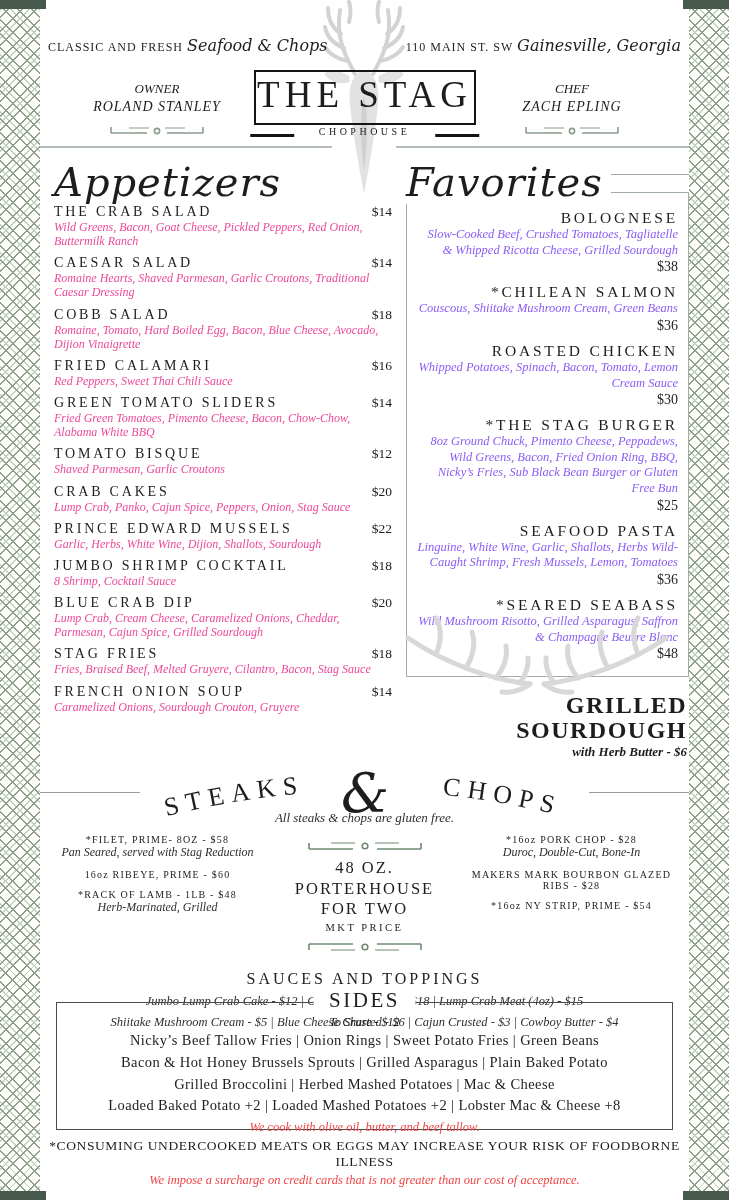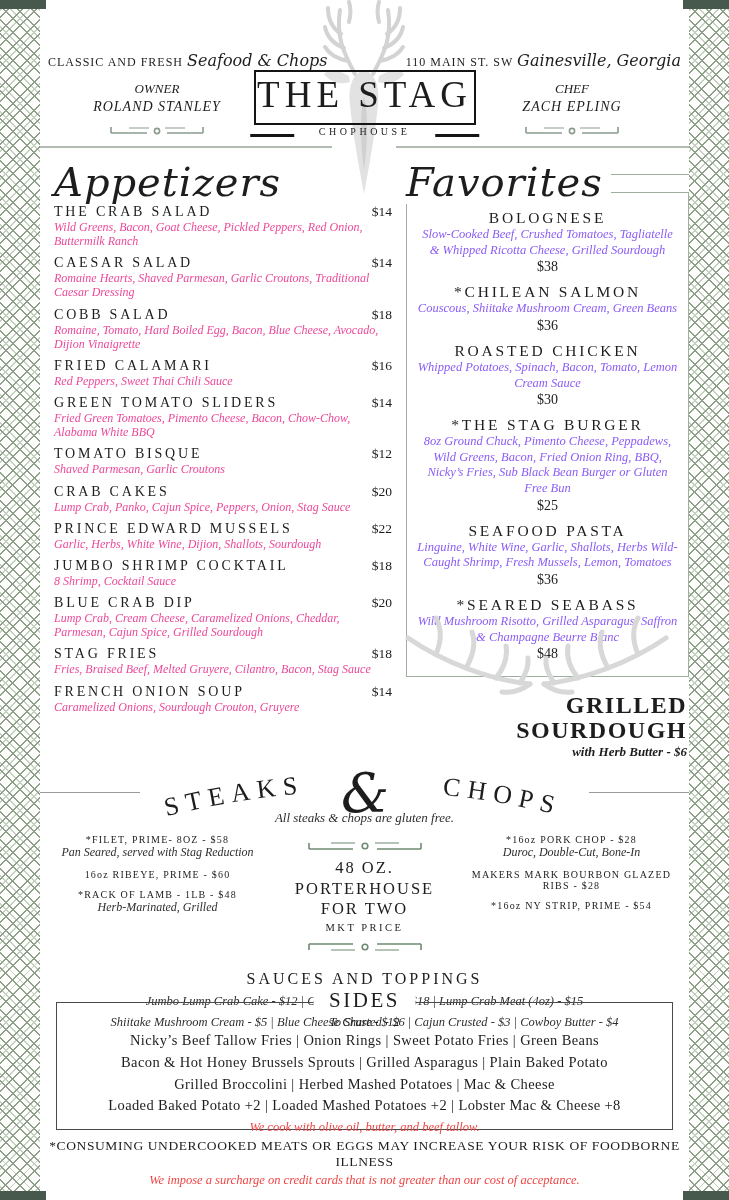--- a/index.html
+++ b/index.html
@@ -13,21 +13,21 @@
       repeating-linear-gradient(-45deg, transparent 0 4px, #8ea08a 4px 5.4px, transparent 5.4px 10px),
       repeating-linear-gradient(45deg,  transparent 0 9px, #c4d0c0 9px 10.4px, transparent 10.4px 20px),
       repeating-linear-gradient(-45deg, transparent 0 9px, #c4d0c0 9px 10.4px, transparent 10.4px 20px);}
   .lattice.left{left:0;}
   .lattice.right{right:0;}
   .cap{position:absolute;width:46px;height:9px;background:#47584c;z-index:3;}
   .cap.tl{top:0;left:0}.cap.tr{top:0;right:0}.cap.bl{bottom:0;left:0}.cap.br{bottom:0;right:0}
 
   
   .stag-illo{position:absolute;left:283px;top:0;z-index:0;}
-  .tagline{position:absolute;top:51px;z-index:2;font-size:12px;letter-spacing:1px;}
+  .tagline{position:absolute;top:36px;z-index:2;font-size:12px;letter-spacing:1px;}
   .tagline .script{font-family:"DejaVu Serif", serif;font-style:italic;font-size:16px;letter-spacing:0;}
   .tagline.left{left:48px;}
   .tagline.right{right:48px;text-align:right;}
   .person{position:absolute;top:80px;width:170px;text-align:center;z-index:2;
           font-style:italic;font-size:13px;line-height:1.35;}
   .person.owner{left:72px;}
   .person.chef{right:72px;}
   .person .pname{font-size:14px;letter-spacing:1px;}
   .ornament{margin-top:5px;}
   .title-box{position:absolute;left:50%;transform:translateX(-50%);top:70px;width:218px;
@@ -47,21 +47,21 @@
   .app-item{margin-bottom:7px;}
   .app-row{display:flex;justify-content:space-between;align-items:baseline;}
   .app-name{font-size:14px;letter-spacing:2.8px;white-space:nowrap;}
   .app-price{font-size:13.5px;}
   .app-desc{font-size:12px;font-style:italic;line-height:1.18;color:#ec4899;}
 
   .col-favs{flex:1;padding-left:14px;box-sizing:border-box;position:relative;}
   .fav-head-row{display:flex;align-items:center;}
   .fav-head-row .script-head{position:relative;z-index:2;background:#fff;padding-right:8px;}
   .fav-line{flex:1;height:1px;background:#9fae9f;margin-bottom:16px;}
-  .fav-box{border:1px solid #9fae9f;margin-top:-12px;padding:16px 10px 6px;text-align:center;}
+  .fav-box{border:1px solid #9fae9f;margin-top:-12px;padding:16px 10px 6px;text-align:right;}
   .fav-item{margin-bottom:8px;}
   .fav-name{font-size:15.5px;letter-spacing:2.8px;}
   .fav-desc{font-size:12.5px;font-style:italic;line-height:1.25;color:#8b5cf6;}
   .fav-price{font-size:14px;margin-top:1px;}
   .antlers{position:absolute;left:10px;top:452px;z-index:2;}
   .sourdough{margin-top:16px;text-align:right;padding-right:2px;position:relative;z-index:3;}
   .sourdough .big{font-size:24px;font-weight:bold;letter-spacing:1.5px;line-height:1.02;}
   .sourdough .note{font-size:13px;font-style:italic;font-weight:bold;margin-top:2px;}
 
   

